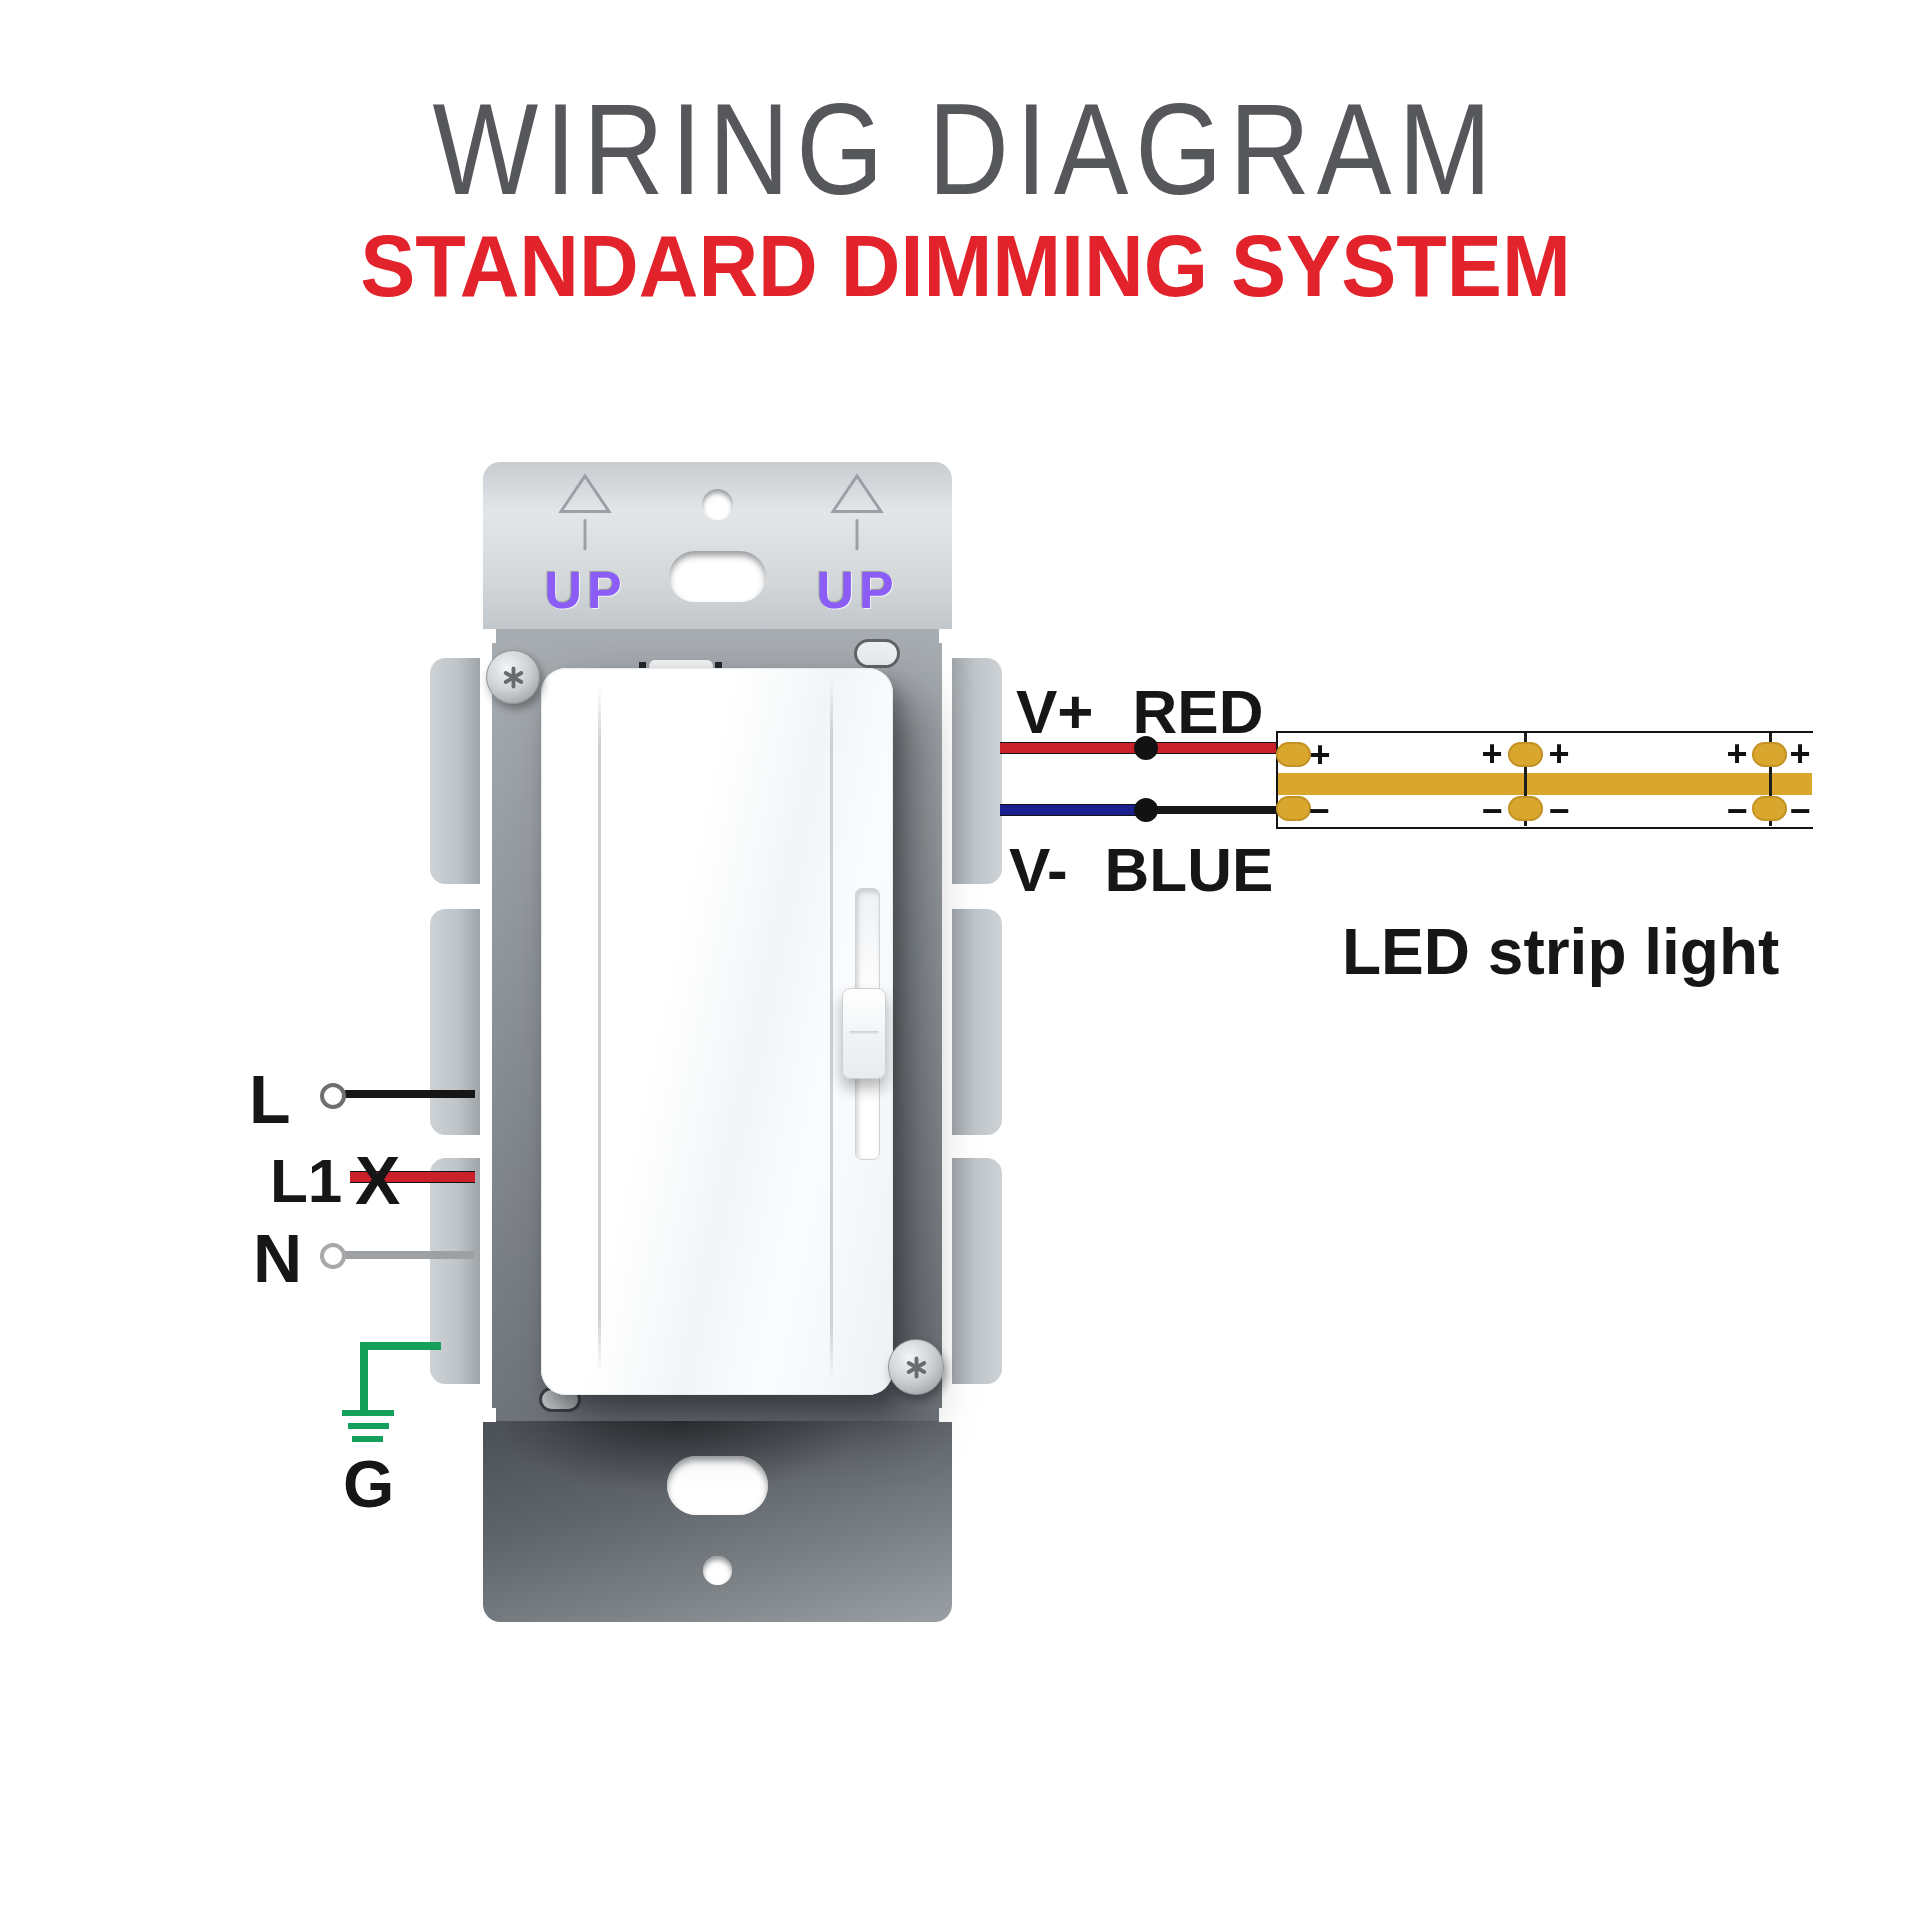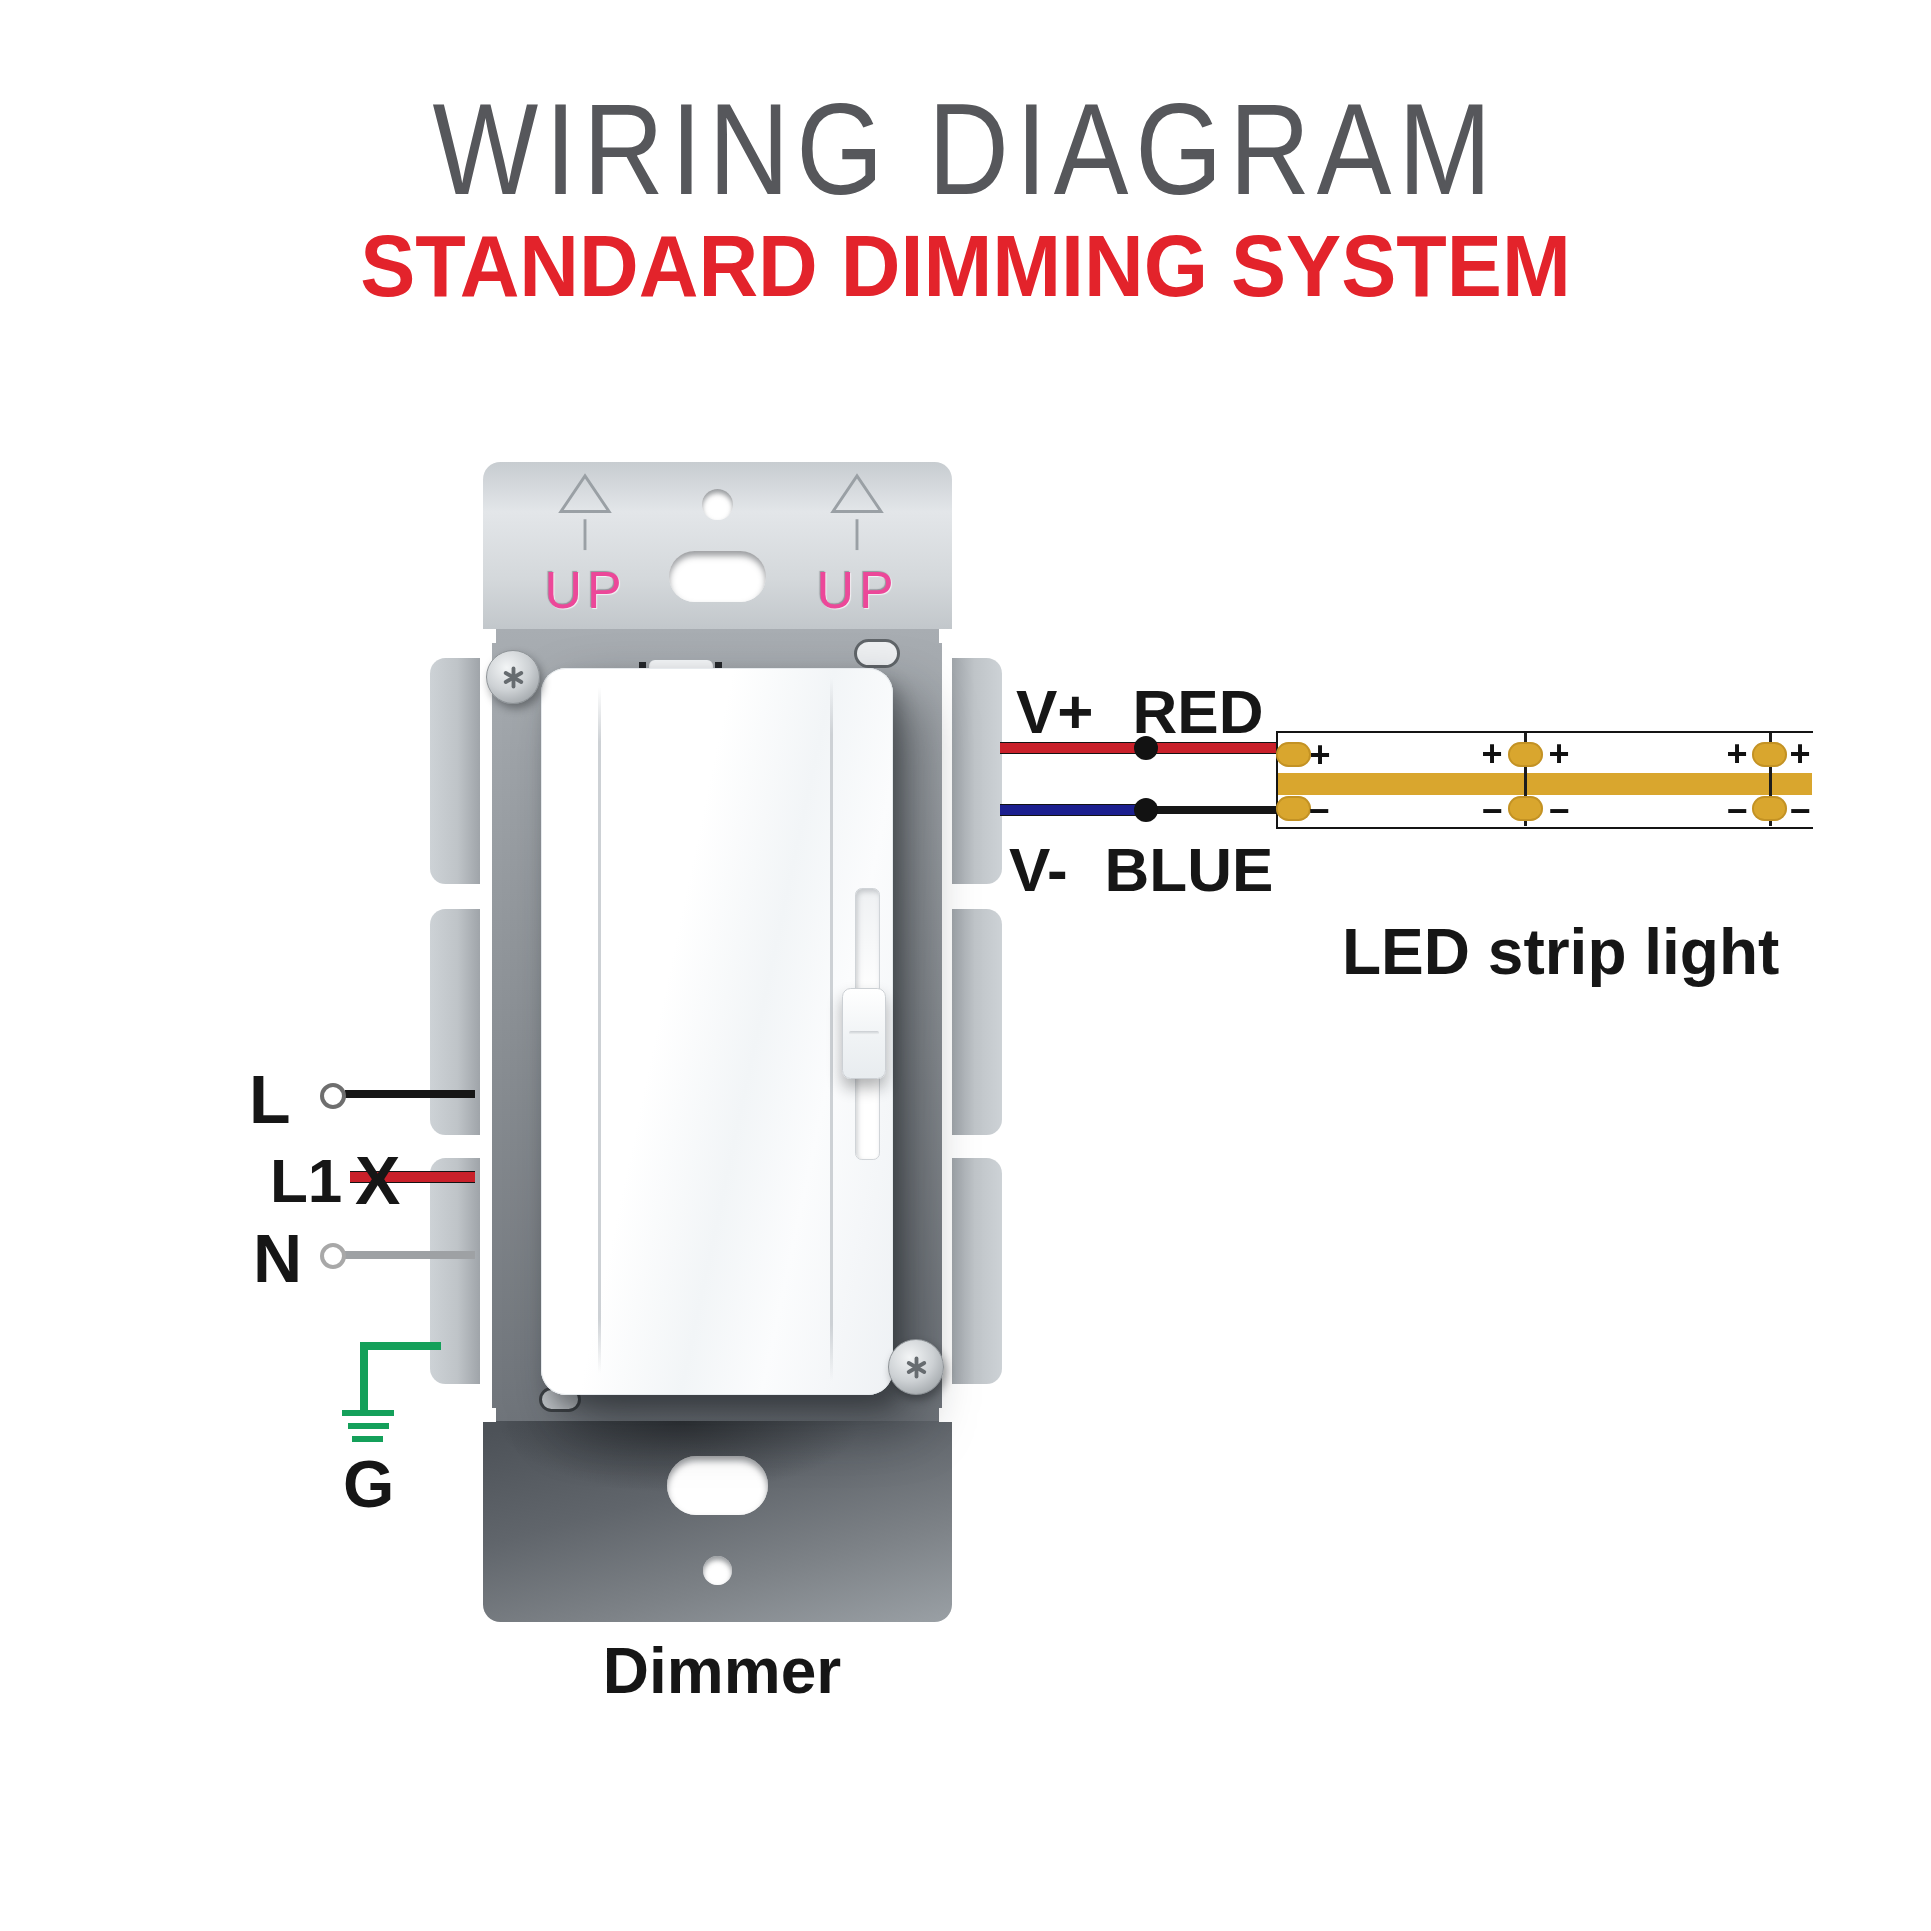--- a/index.html
+++ b/index.html
@@ -24,21 +24,21 @@
   .notch{background:#fff;width:12.6px;height:13.5px;}
   
   .tab{width:50px;height:226px;}
   .tab.l{left:430px;border-radius:15.4px 0 0 15.4px;background:linear-gradient(90deg,#cdd2d6,#bfc4c8 55%,#9fa4a9 100%);}
   .tab.r{left:952px;border-radius:0 15.4px 15.4px 0;background:linear-gradient(270deg,#cdd2d6,#bfc4c8 55%,#9fa4a9 100%);}
   .t1{top:658px;} .t2{top:909px;} .t3{top:1158px;}
   
   .hole{border-radius:50%;background:#fff;box-shadow:inset 0 3.9px 4.8px rgba(70,75,80,.55),inset 0 -1px 1.9px rgba(255,255,255,.8);}
   .oval{background:#fff;box-shadow:inset 0 4.8px 6.8px rgba(55,60,65,.5),inset 0 -1.9px 2.9px rgba(255,255,255,.9);}
   .slot{box-sizing:border-box;background:#eef0f2;border:3.9px solid #606569;border-radius:15.4px;}
-  .up-text{width:97px;text-align:center;font-size:52px;font-weight:400;letter-spacing:4.8px;color:#ec4899;
+  .up-text{width:97px;text-align:center;font-size:52px;font-weight:700;letter-spacing:4.8px;color:#8b5cf6;
            text-shadow:1px 1px 1px rgba(255,255,255,.75),-1px -1px 1px rgba(95,100,105,.55);}
   .screw{border-radius:50%;background:radial-gradient(circle at 38% 32%,#f3f5f6,#cdd1d4 48%,#a5aaae 80%,#8b9094);
          border:1.9px solid #8d9296;box-shadow:2.9px 4.8px 8.7px rgba(20,23,26,.4);display:flex;align-items:center;justify-content:center;}
   
   .paddle{left:541px;top:668px;width:352px;height:727px;border-radius:25px;
           background:linear-gradient(102deg,#ffffff 38%,#f2f5f7 58%,#fbfcfd 74%,#eef1f4);
           box-shadow:25px 29px 53px rgba(24,27,31,.5),7.7px 11.6px 17.4px rgba(30,33,37,.3),inset 0 0 0 1px #e6eaed;}
   .seam{background:linear-gradient(180deg,rgba(0,0,0,0),#cdd1d5 8%,#cdd1d5 92%,rgba(0,0,0,0));width:2.9px;}
   .ptab{left:649px;top:660px;width:64px;height:15.4px;border-radius:5.8px 5.8px 0 0;background:#f5f7f9;box-shadow:inset 0 -1.9px 1.9px rgba(160,166,170,.5);}
   .pmark{width:6.8px;height:8.7px;background:#24272b;}
@@ -182,16 +182,15 @@
   <div class="abs lbl" style="left:1016px;top:676px;font-size:62px;display:flex;gap:39px;">
     <span>V+</span>
     <span>RED</span>
   </div>
   <div class="abs lbl" style="left:1009px;top:834px;font-size:62px;display:flex;gap:37px;">
     <span>V-</span>
     <span>BLUE</span>
   </div>
 
   <div class="abs lbl" style="left:1342px;top:915px;width:434px;text-align:left;font-size:64px;">LED strip light</div>
-  <div class="abs lbl" style="left:579px;top:1634px;width:286px;text-align:center;font-size:64px;">Dimmer</div>
 
 </div>
 
 
 </body></html>

